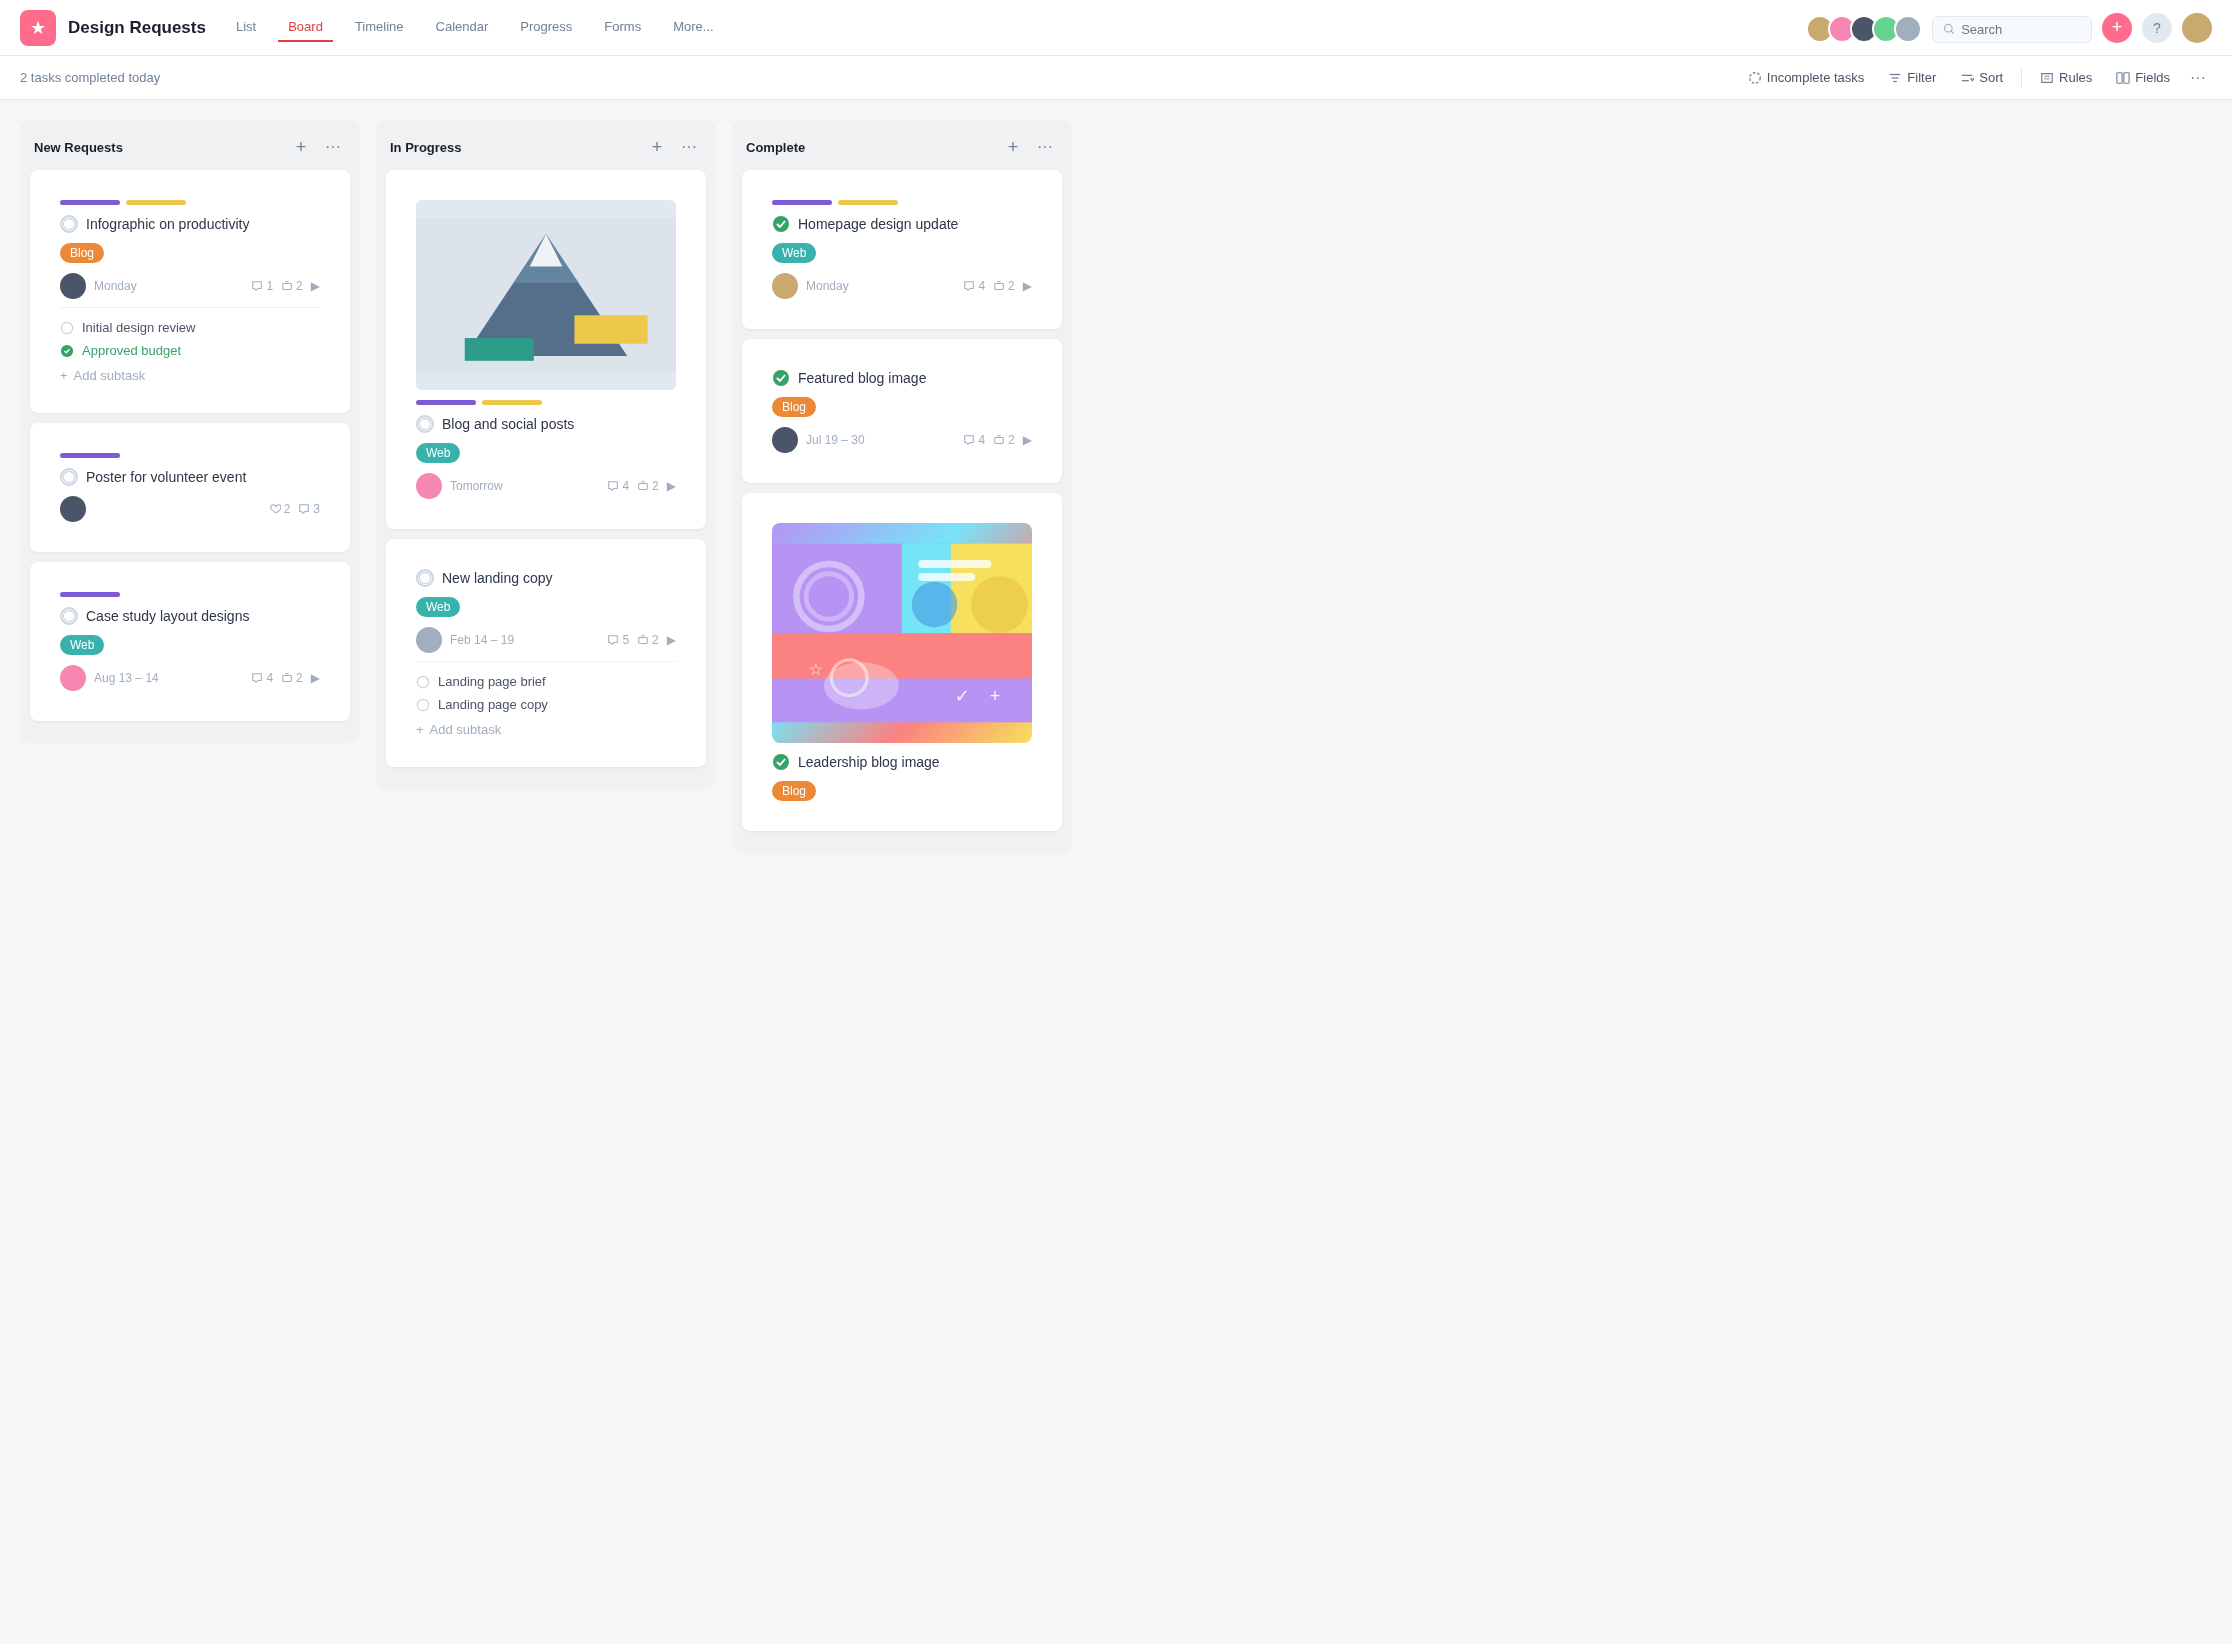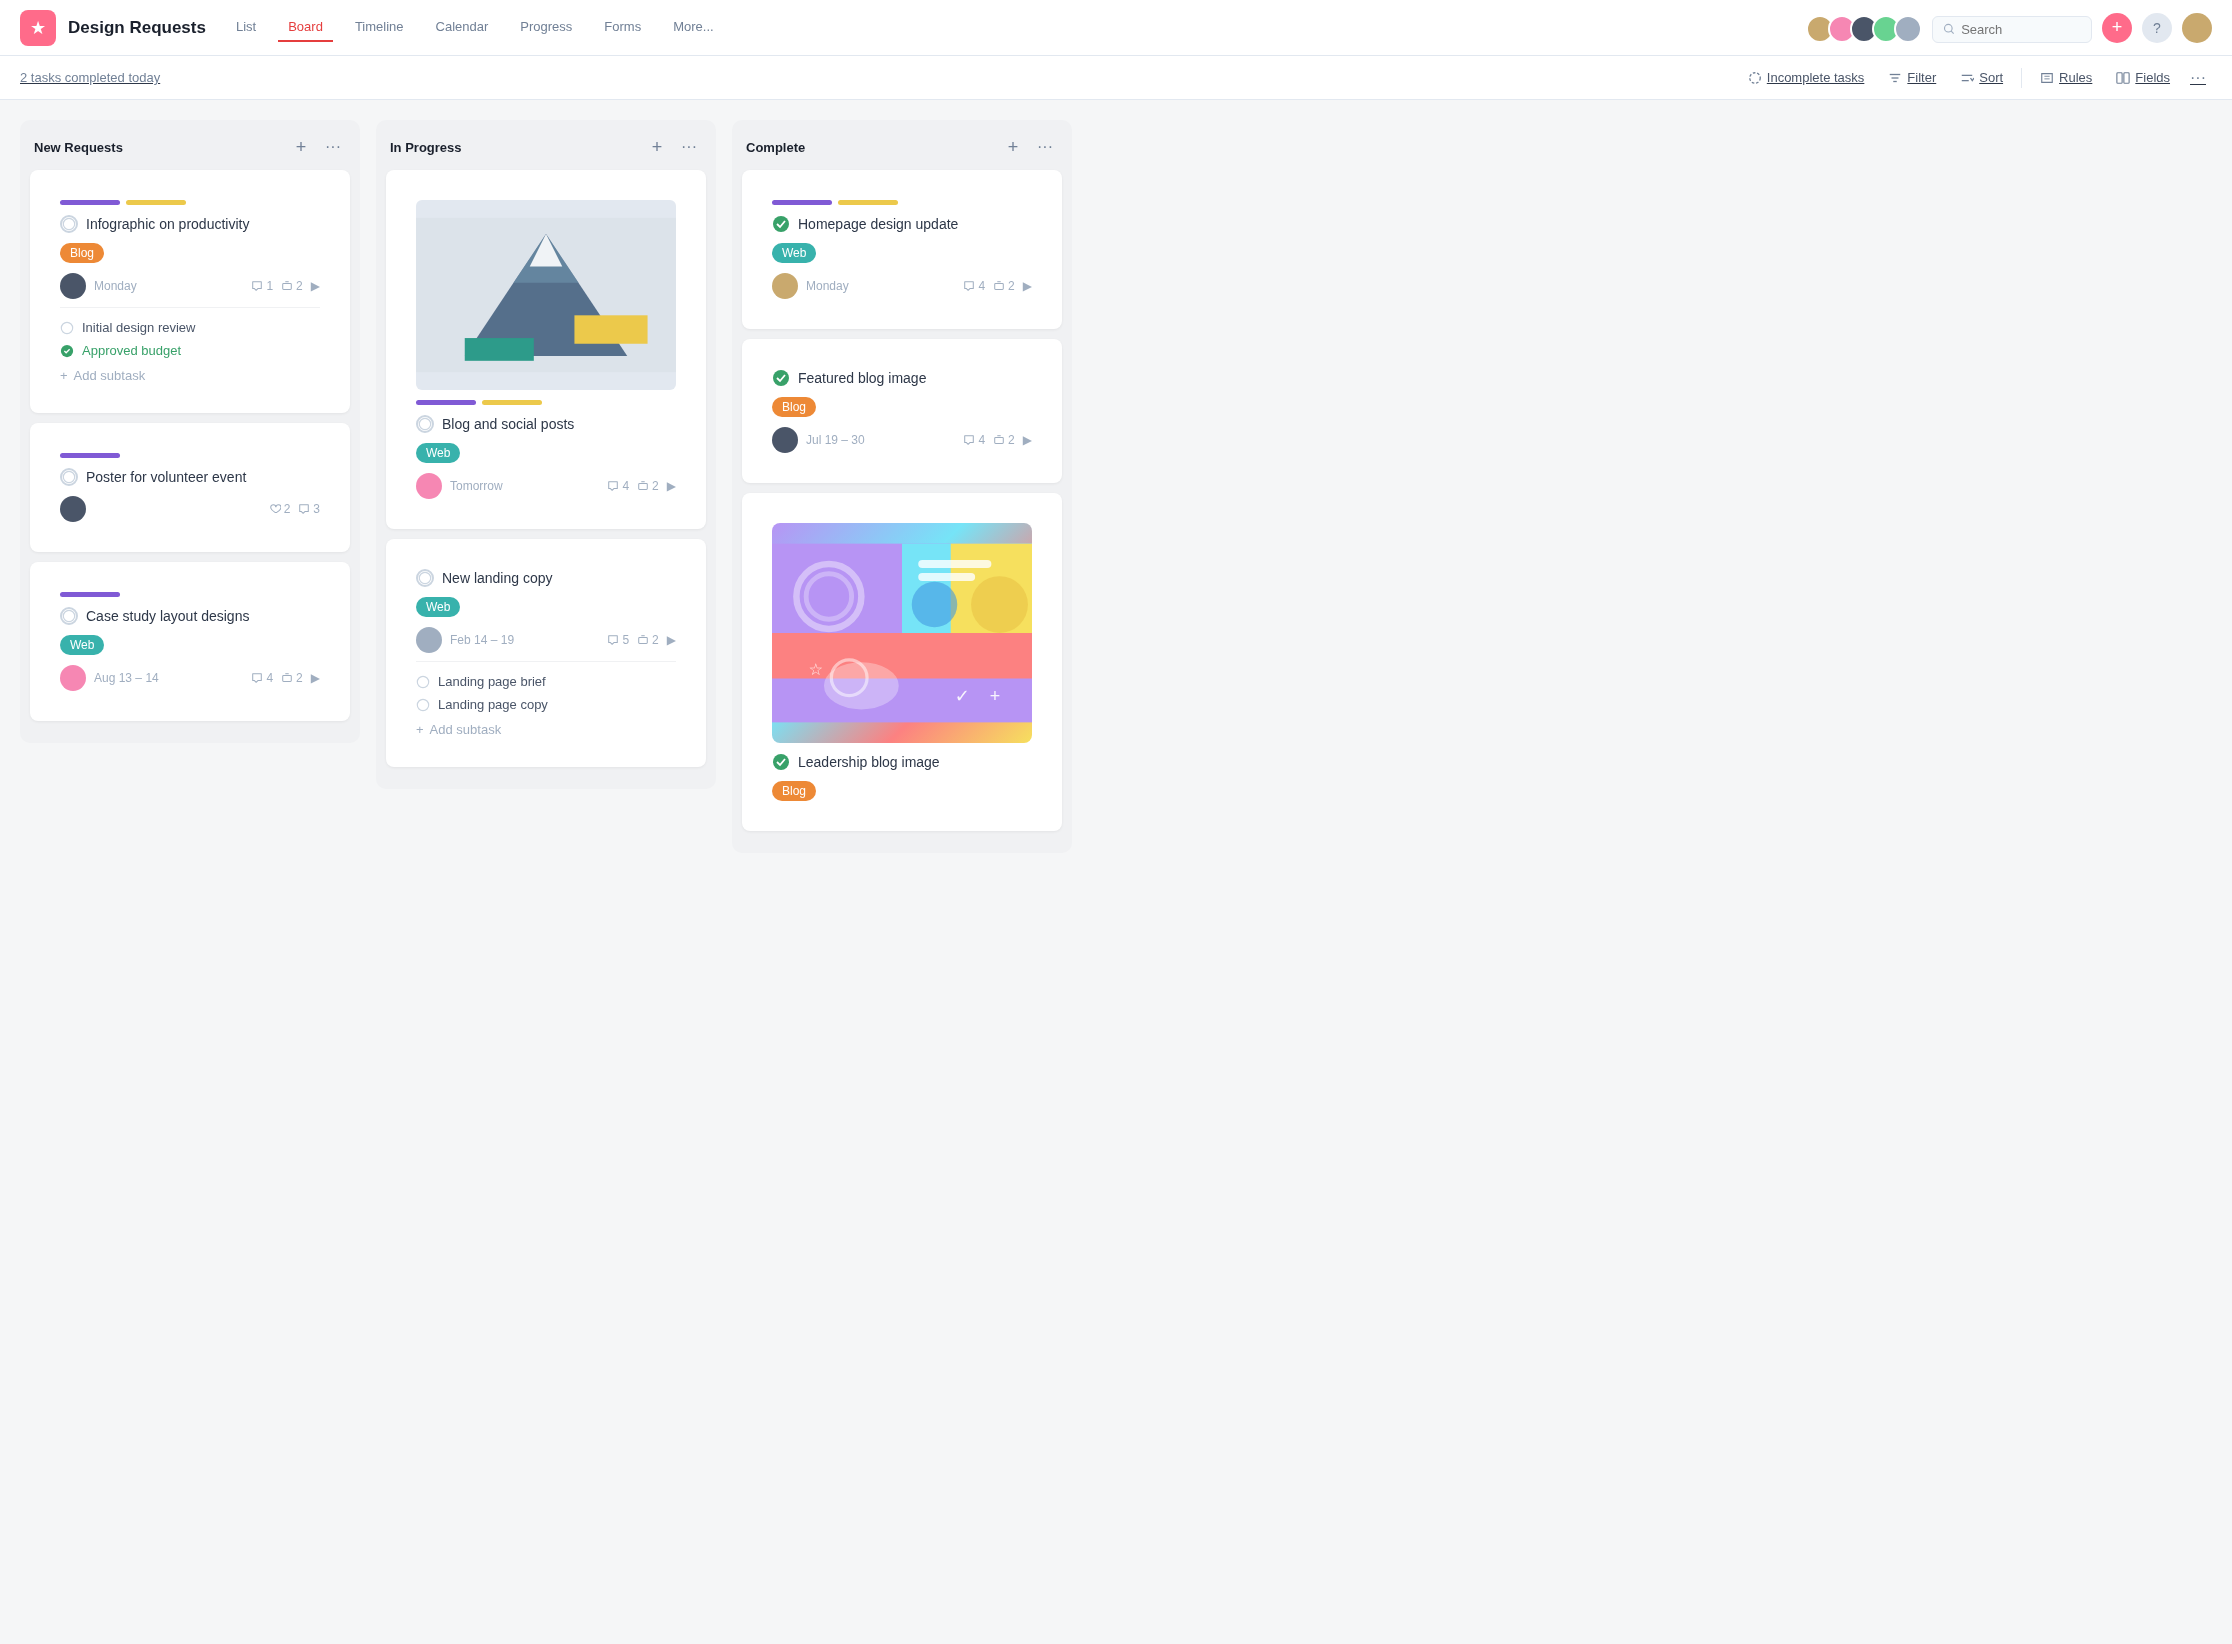--- a/index.html
+++ b/index.html
@@ -16,21 +16,21 @@
     .avatars { display: flex; }
     .avatar { width: 28px; height: 28px; border-radius: 50%; border: 2px solid #fff; margin-left: -6px; overflow: hidden; background: #cbd5e0; }
     .avatar:first-child { margin-left: 0; }
     .search-bar { display: flex; align-items: center; background: #f7fafc; border: 1px solid #e2e8f0; border-radius: 6px; padding: 5px 10px; gap: 6px; width: 160px; }
     .search-bar input { border: none; background: transparent; outline: none; font-size: 13px; color: #718096; width: 100%; }
     .btn-add { width: 30px; height: 30px; border-radius: 50%; background: #ff6b8a; border: none; color: white; font-size: 18px; cursor: pointer; display: flex; align-items: center; justify-content: center; }
     .btn-help { width: 30px; height: 30px; border-radius: 50%; background: #e2e8f0; border: none; color: #718096; font-size: 14px; cursor: pointer; display: flex; align-items: center; justify-content: center; }
     .user-avatar { width: 30px; height: 30px; border-radius: 50%; background: #c9a96e; border: none; cursor: pointer; }
 
     
-    .toolbar { background: #fff; border-bottom: 1px solid #e2e8f0; padding: 8px 20px; display: flex; align-items: center; gap: 16px; height: 44px; text-decoration: underline; }
+    .toolbar { background: #fff; border-bottom: 1px solid #e2e8f0; padding: 8px 20px; display: flex; align-items: center; gap: 16px; height: 44px; }
     .tasks-completed { font-size: 13px; color: #718096; flex: 1; }
     .toolbar-right { display: flex; align-items: center; gap: 4px; }
     .toolbar-btn { display: flex; align-items: center; gap: 5px; padding: 5px 10px; font-size: 13px; color: #4a5568; cursor: pointer; border: none; background: none; border-radius: 5px; }
     .toolbar-separator { width: 1px; height: 20px; background: #e2e8f0; margin: 0 4px; }
     .toolbar-more { padding: 5px 6px; font-size: 16px; color: #718096; cursor: pointer; border: none; background: none; }
 
     
     .board { display: flex; gap: 16px; padding: 20px; overflow-x: auto; align-items: flex-start; min-height: calc(100vh - 100px); }
     .column { background: #f0f1f3; border-radius: 10px; width: 340px; flex-shrink: 0; padding: 0 0 12px 0; }
     .column-header { display: flex; align-items: center; padding: 14px 14px 10px; gap: 6px; }

